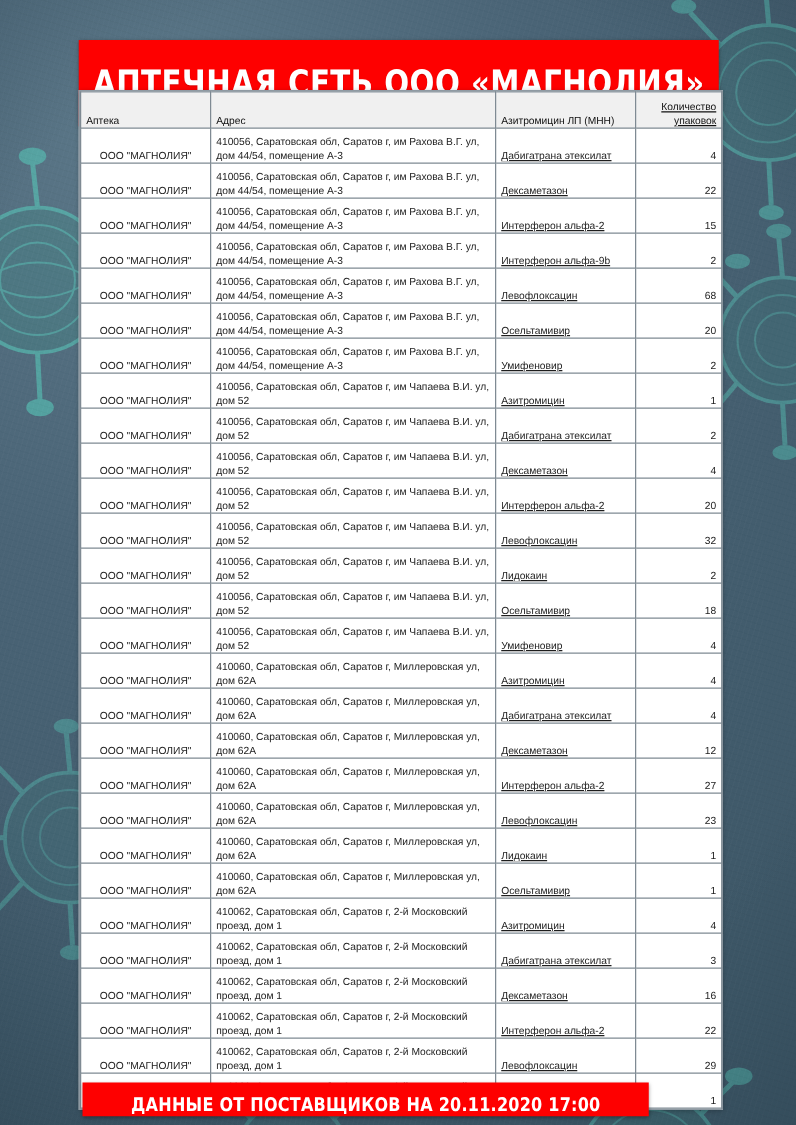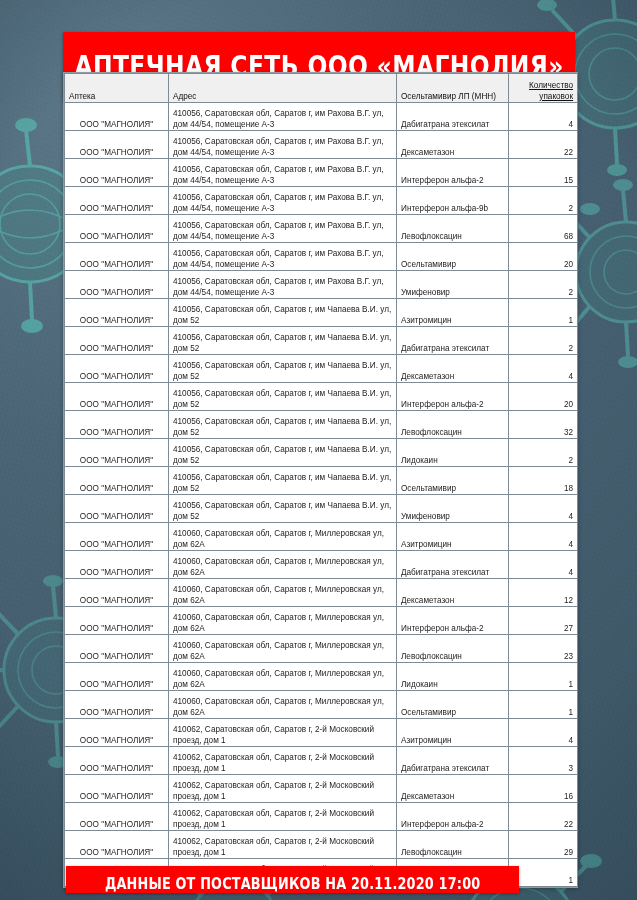--- a/index.html
+++ b/index.html
@@ -68,21 +68,21 @@
     background:#f0f0f0;
     height:28px;
     text-align:left;
     color:#111;
     font-size:8.2px;
   }
   thead th.num{text-align:right;text-decoration:underline;}
   tbody td{height:27px;}
   td.c-shop{text-align:center;white-space:nowrap;}
   td.c-addr{text-align:left;vertical-align:top;padding-top:1px;}
-  td.c-drug{text-align:left;}
+  td.c-drug{text-align:left;text-decoration:underline;}
   td.c-qty{text-align:right;padding-right:6px;}
 
   col.w-shop{width:104px;}
   col.w-addr{width:228px;}
   col.w-drug{width:112px;}
   col.w-qty{width:69px;}
 
   
   .foot-banner{
     position:absolute;left:66px;top:866px;width:453px;height:27px;
@@ -288,21 +288,21 @@
     <colgroup>
       <col class="w-shop">
         <col class="w-addr">
         <col class="w-drug">
         <col class="w-qty">
     </colgroup>
     <thead>
       <tr>
         <th>Аптека</th>
         <th>Адрес</th>
-        <th>Осельтамивир ЛП (МНН)</th>
+        <th>Азитромицин ЛП (МНН)</th>
         <th class="num">Количество упаковок</th>
       </tr>
     </thead>
     <tbody id="table-body">
         <tr>
           <td class="c-shop">ООО "МАГНОЛИЯ"</td>
           <td class="c-addr">410056, Саратовская обл, Саратов г, им Рахова В.Г. ул, дом 44/54, помещение А-3</td>
           <td class="c-drug">Дабигатрана этексилат</td>
           <td class="c-qty">4</td>
         </tr>

